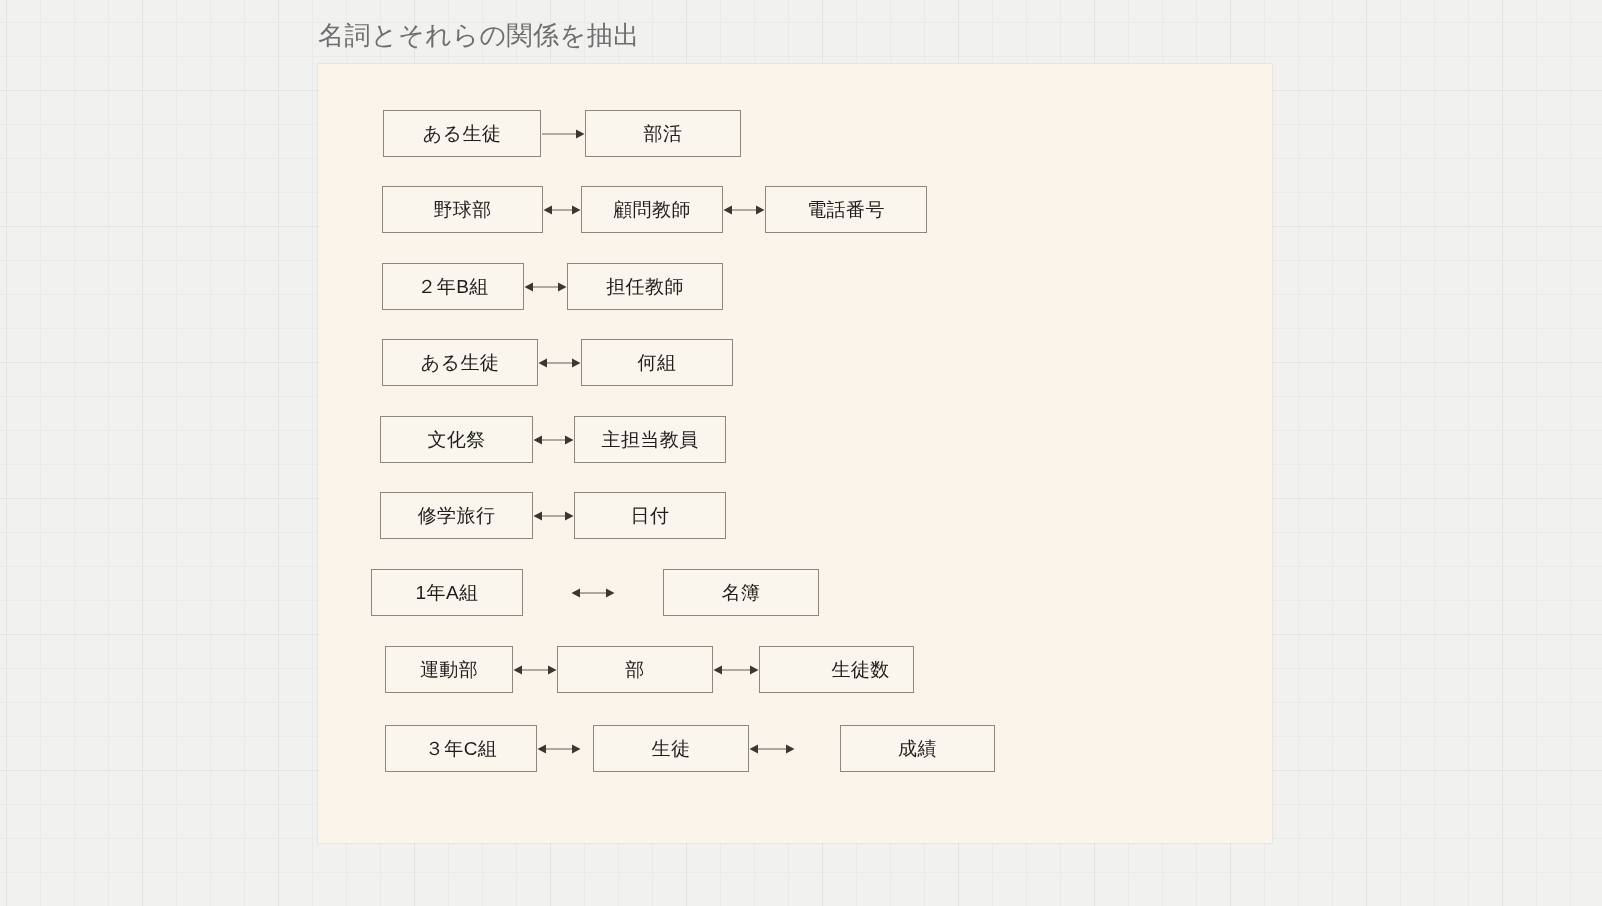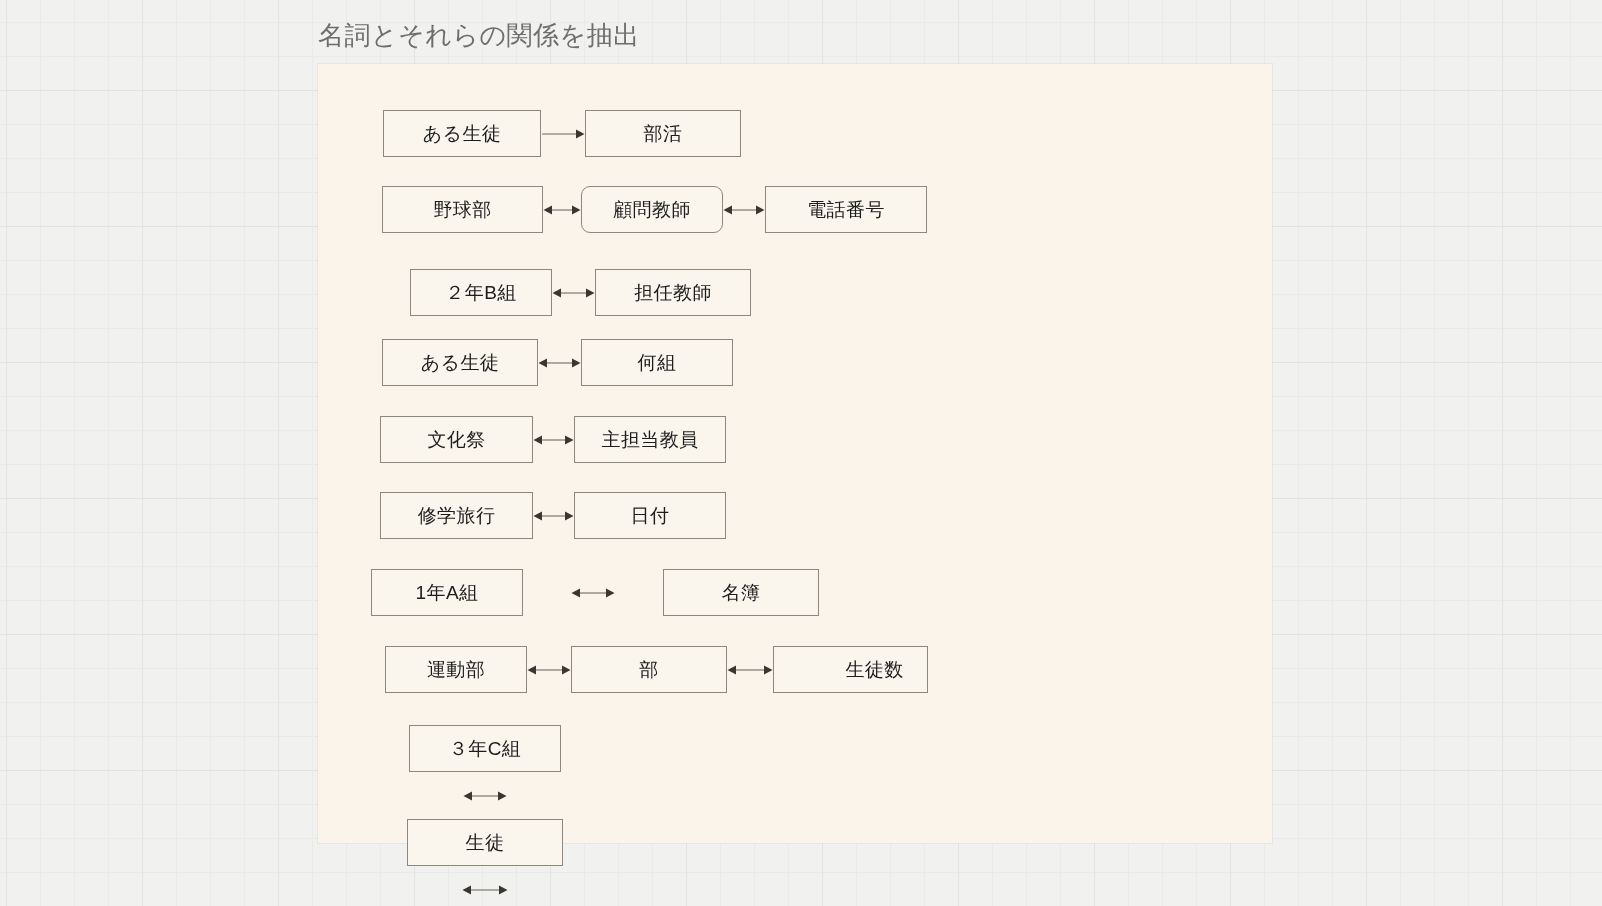--- a/index.html
+++ b/index.html
@@ -102,31 +102,31 @@
   </div>
 <div class="row" style="left: 382px; top: 186px;">
     <div class="node" style="width: 161px;">野球部</div>
     <div class="conn" style="width: 38px;">
       <svg width="38" height="16" viewBox="0 0 38 16">
         <line x1="9" y1="8" x2="30" y2="8" stroke="#9b968e" stroke-width="1.6"></line>
         <path d="M 29 3.4000000000000004 L 37.5 8 L 29 12.6 Z" fill="#3a3632"></path>
         <path d="M 9 3.4000000000000004 L 0.5 8 L 9 12.6 Z" fill="#3a3632"></path>
       </svg>
     </div>
-    <div class="node" style="width: 142px; border-radius: 9px;">顧問教師</div>
+    <div class="node" style="width: 142px;">顧問教師</div>
     <div class="conn" style="width: 42px;">
       <svg width="42" height="16" viewBox="0 0 42 16">
         <line x1="9" y1="8" x2="34" y2="8" stroke="#9b968e" stroke-width="1.6"></line>
         <path d="M 33 3.4000000000000004 L 41.5 8 L 33 12.6 Z" fill="#3a3632"></path>
         <path d="M 9 3.4000000000000004 L 0.5 8 L 9 12.6 Z" fill="#3a3632"></path>
       </svg>
     </div>
     <div class="node" style="width: 162px;">電話番号</div>
   </div>
-<div class="row" style="left: 382px; top: 269px; margin-left: 28px;">
+<div class="row" style="left: 382px; top: 263px;">
     <div class="node" style="width: 142px;">２年B組</div>
     <div class="conn" style="width: 43px;">
       <svg width="43" height="16" viewBox="0 0 43 16">
         <line x1="9" y1="8" x2="35" y2="8" stroke="#9b968e" stroke-width="1.6"></line>
         <path d="M 34 3.4000000000000004 L 42.5 8 L 34 12.6 Z" fill="#3a3632"></path>
         <path d="M 9 3.4000000000000004 L 0.5 8 L 9 12.6 Z" fill="#3a3632"></path>
       </svg>
     </div>
     <div class="node" style="width: 156px;">担任教師</div>
   </div>
@@ -168,48 +168,48 @@
     <div class="conn" style="width: 44px;">
       <svg width="44" height="16" viewBox="0 0 44 16">
         <line x1="9" y1="8" x2="36" y2="8" stroke="#9b968e" stroke-width="1.6"></line>
         <path d="M 35 3.4000000000000004 L 43.5 8 L 35 12.6 Z" fill="#3a3632"></path>
         <path d="M 9 3.4000000000000004 L 0.5 8 L 9 12.6 Z" fill="#3a3632"></path>
       </svg>
     </div>
     <div class="node" style="width: 156px;">名簿</div>
   </div>
 <div class="row" style="left: 385px; top: 646px;">
-    <div class="node" style="width: 142px; font-family: Liberation Serif, serif;">運動部</div>
+    <div class="node" style="width: 128px; font-family: Liberation Serif, serif;">運動部</div>
     <div class="conn" style="width: 44px;">
       <svg width="44" height="16" viewBox="0 0 44 16">
         <line x1="9" y1="8" x2="36" y2="8" stroke="#9b968e" stroke-width="1.6"></line>
         <path d="M 35 3.4000000000000004 L 43.5 8 L 35 12.6 Z" fill="#3a3632"></path>
         <path d="M 9 3.4000000000000004 L 0.5 8 L 9 12.6 Z" fill="#3a3632"></path>
       </svg>
     </div>
     <div class="node" style="width: 156px;">部</div>
     <div class="conn" style="width: 46px;">
       <svg width="46" height="16" viewBox="0 0 46 16">
         <line x1="9" y1="8" x2="38" y2="8" stroke="#9b968e" stroke-width="1.6"></line>
         <path d="M 37 3.4000000000000004 L 45.5 8 L 37 12.6 Z" fill="#3a3632"></path>
         <path d="M 9 3.4000000000000004 L 0.5 8 L 9 12.6 Z" fill="#3a3632"></path>
       </svg>
     </div>
     <div class="node" style="width: 155px; padding-left: 48px;">生徒数</div>
   </div>
-<div class="row" style="left: 385px; top: 725px; flex-direction: column;">
+<div class="row" style="left: 385px; top: 725px;">
     <div class="node" style="width: 152px;">３年C組</div>
     <div class="conn" style="width: 44px;">
       <svg width="44" height="16" viewBox="0 0 44 16">
         <line x1="9" y1="8" x2="36" y2="8" stroke="#9b968e" stroke-width="1.6"></line>
         <path d="M 35 3.4000000000000004 L 43.5 8 L 35 12.6 Z" fill="#3a3632"></path>
         <path d="M 9 3.4000000000000004 L 0.5 8 L 9 12.6 Z" fill="#3a3632"></path>
       </svg>
     </div>
-    <div class="node" style="width: 156px;">生徒</div>
+    <div class="node" style="width: 156px; margin-left: 12px;">生徒</div>
     <div class="conn" style="width: 46px;">
       <svg width="46" height="16" viewBox="0 0 46 16">
         <line x1="9" y1="8" x2="38" y2="8" stroke="#9b968e" stroke-width="1.6"></line>
         <path d="M 37 3.4000000000000004 L 45.5 8 L 37 12.6 Z" fill="#3a3632"></path>
         <path d="M 9 3.4000000000000004 L 0.5 8 L 9 12.6 Z" fill="#3a3632"></path>
       </svg>
     </div>
     <div class="node" style="width: 155px; margin-left: 45px;">成績</div>
   </div>
 

